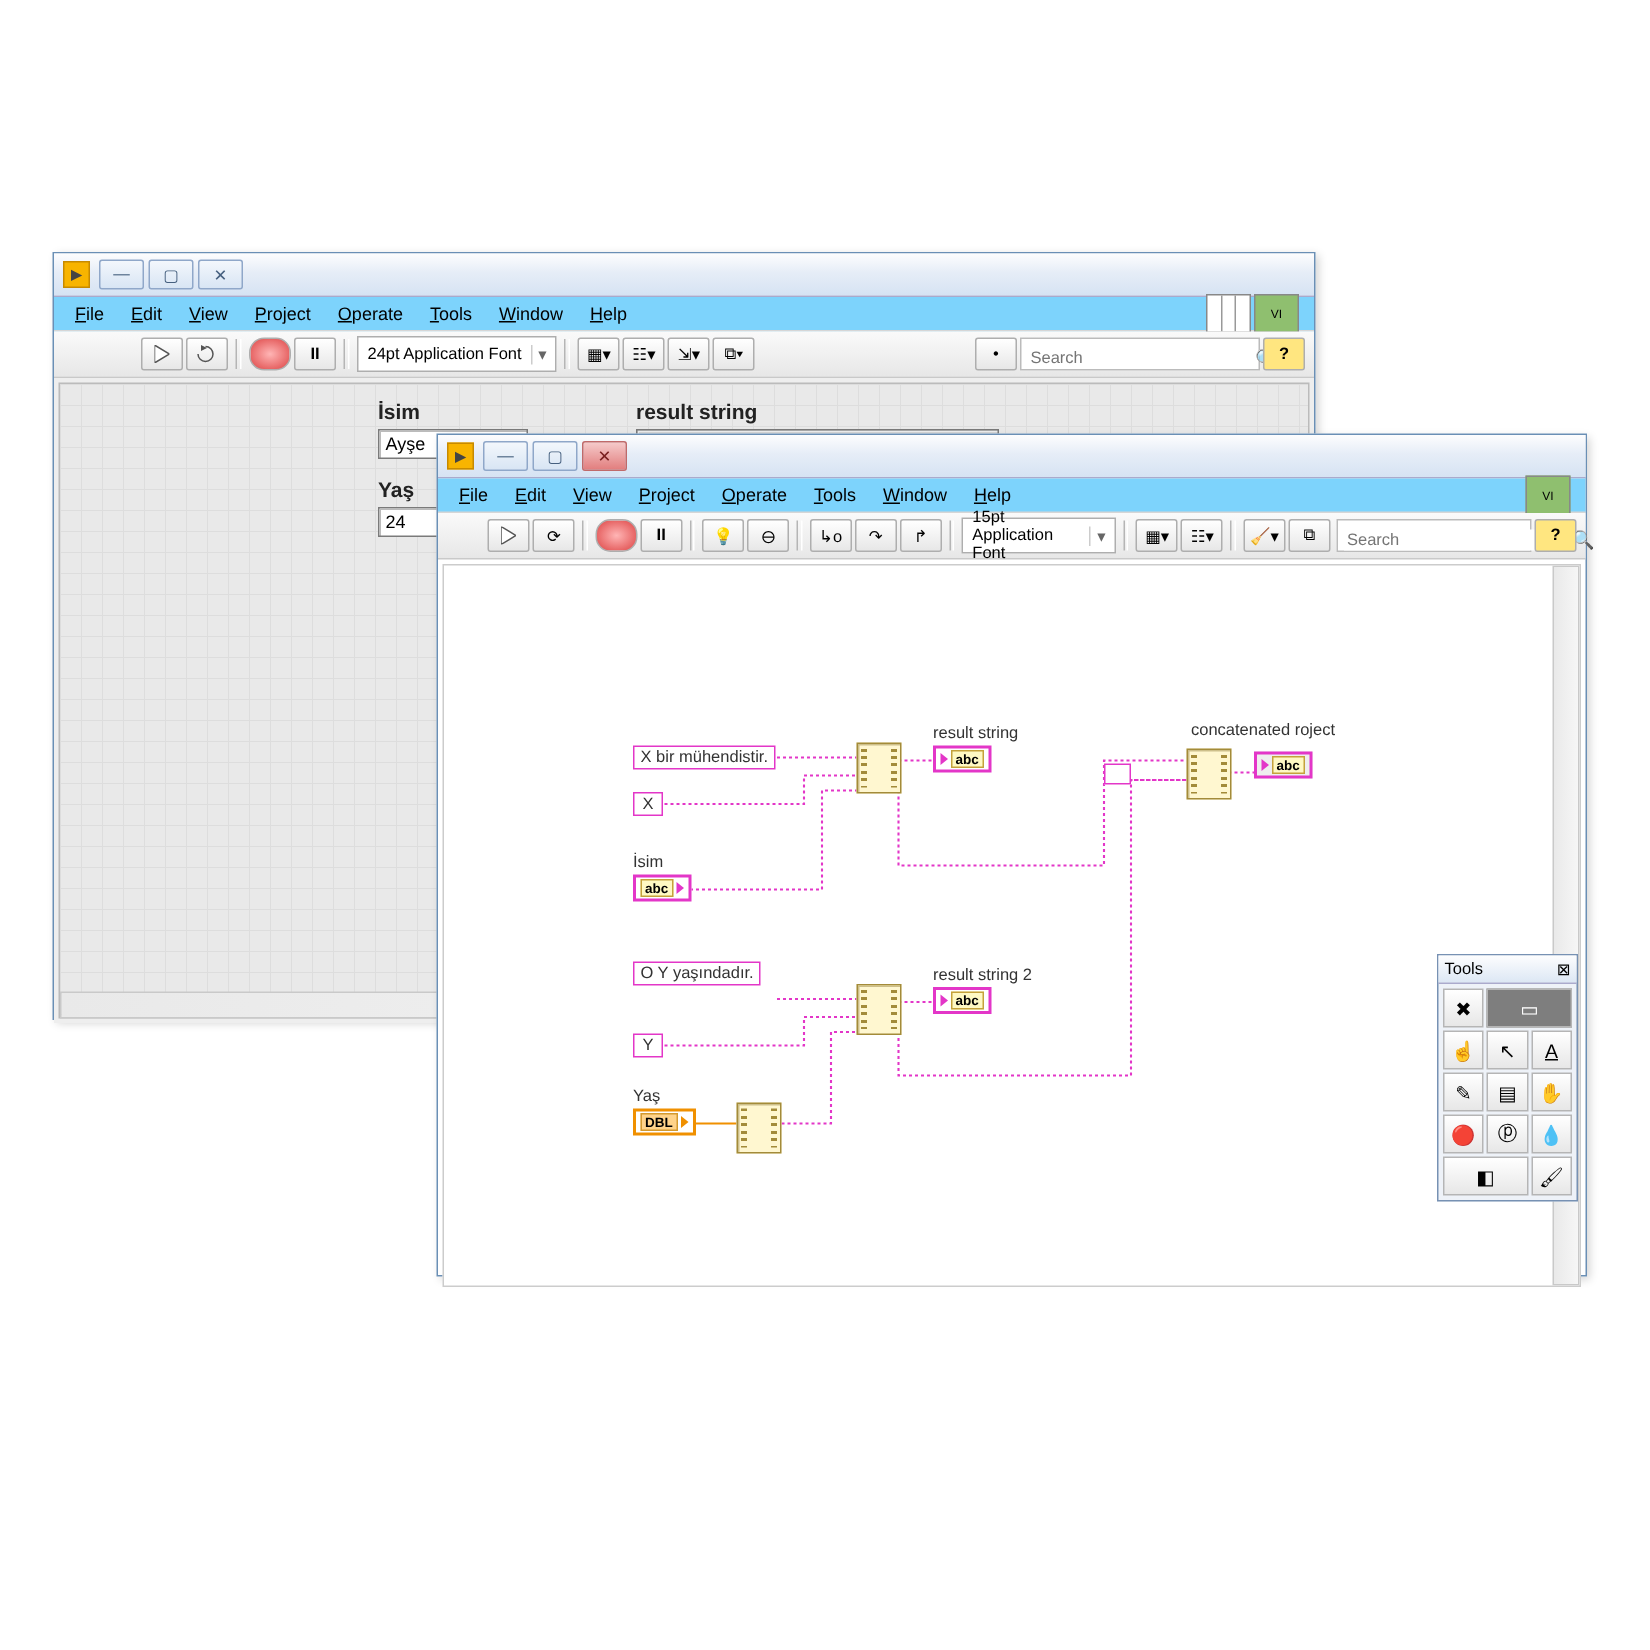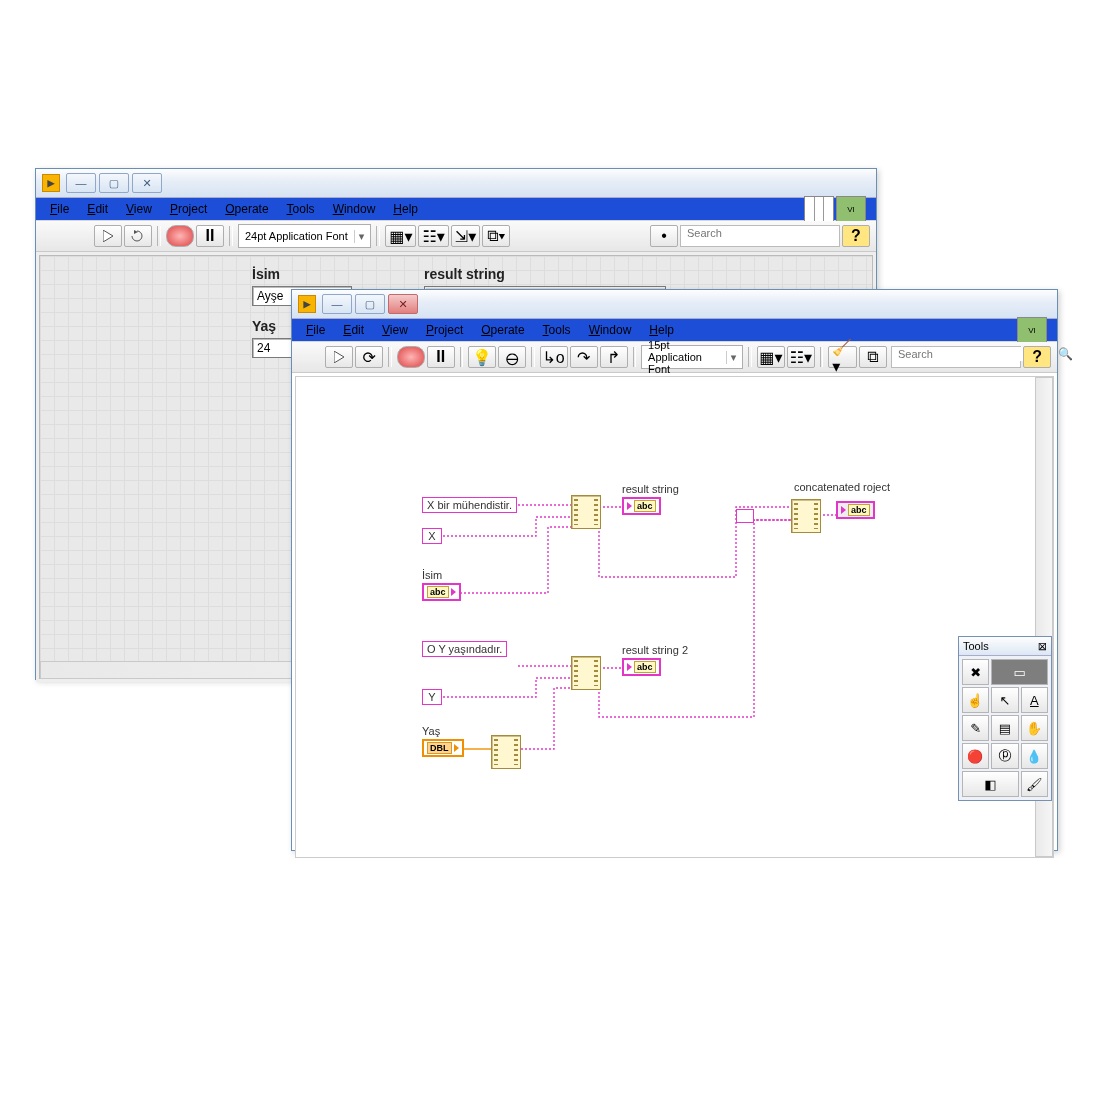--- a/index.html
+++ b/index.html
@@ -3,30 +3,30 @@
 <meta charset="utf-8">
 <style>
 body{margin:0;font-family:"Segoe UI",Tahoma,sans-serif;font-size:12px;background:#fff;width:1100px;height:1100px;position:relative;overflow:hidden}
 .window{position:absolute;border:1px solid #6a8fb5;background:#fff;box-shadow:2px 2px 6px rgba(0,0,0,.18)}
 .titlebar{height:28px;background:linear-gradient(#fdfdfe,#e6edf7 45%,#d6e3f3);display:flex;align-items:center;padding:0 4px;border-bottom:1px solid #aac}
 .titlebar .icon{width:16px;height:16px;margin:0 6px 0 2px;background:#f8b400;border:1px solid #c78a00;font-size:9px;display:flex;align-items:center;justify-content:center;color:#444;font-weight:bold}
 .titlebar .title{flex:1;color:#000;font-size:12px}
 .winbtns{display:flex;gap:3px}
 .winbtn{width:28px;height:18px;border:1px solid #8fa7c9;border-radius:2px;background:linear-gradient(#f3f7fc,#d8e5f4);display:flex;align-items:center;justify-content:center;font-size:11px;color:#46607f}
 .winbtn.close{background:linear-gradient(#f5caca,#e27e7e);color:#7a2020;border-color:#c06a6a}
-.menubar{height:22px;background:#1d4ed8;display:flex;align-items:center;padding:0 6px;border-bottom:1px solid #d6d6d6;gap:2px}
+.menubar{height:22px;background:#7dd3fc;display:flex;align-items:center;padding:0 6px;border-bottom:1px solid #d6d6d6;gap:2px}
 .menuitem{padding:2px 8px;border-radius:2px}
 .menuitem u{text-decoration:underline}
 .toolbar{height:30px;background:linear-gradient(#fafafa,#e7e7e7);border-bottom:1px solid #c9c9c9;display:flex;align-items:center;padding:0 6px;gap:2px;position:relative}
-.tbtn{height:20px;min-width:20px;border:1px solid #aeaeae;background:linear-gradient(#fff,#e7e7e7);border-radius:2px;display:flex;align-items:center;justify-content:center;font-size:16px;padding:0 3px}
+.tbtn{height:20px;min-width:20px;border:1px solid #aeaeae;background:linear-gradient(#fff,#e7e7e7);border-radius:2px;display:flex;align-items:center;justify-content:center;font-size:11px;padding:0 3px}
 .tbtn svg{display:block}
 .tsep{width:2px;height:20px;border-left:1px solid #b5b5b5;border-right:1px solid #fff;margin:0 3px}
 .fontbox{height:20px;border:1px solid #aeaeae;background:#fff;display:flex;align-items:center;padding:1px 6px;gap:6px;font-size:11px}
 .fontbox .dd{border-left:1px solid #ccc;padding-left:4px;color:#666}
-.searchbox{height:20px;border:1px solid #bbb;background:#fff;display:flex;align-items:flex-start;padding:0 4px;gap:16px;width:150px}
+.searchbox{height:20px;border:1px solid #bbb;background:#fff;display:flex;align-items:flex-end;padding:0 4px;gap:6px;width:150px}
 .searchbox input{border:0;outline:0;flex:1;font-size:11px;color:#888}
 .iconpane{display:flex;align-items:center;gap:2px;margin-left:auto;padding-right:4px}
 .conn{width:28px;height:24px;border:1px solid #888;background:#fff;display:flex}
 .conn div{flex:1;border-right:1px solid #999}.conn div:last-child{border-right:0}
 .vicon{width:28px;height:24px;border:1px solid #888;background:#8fbf6f;display:flex;align-items:center;justify-content:center;font-size:8px}
 
 .fpbody{position:relative;background:#eee;height:calc(100% - 28px - 22px - 30px);overflow:hidden}
 .fpbody::before{content:"";position:absolute;inset:0;background-image:linear-gradient(#ddd 1px,transparent 1px),linear-gradient(90deg,#ddd 1px,transparent 1px);background-size:14px 14px;background-color:#e9e9e9;border:1px solid #bbb;margin:3px}
 .lblfp{position:absolute;font-weight:700;font-size:14px;color:#222}
 .ctrlbox{position:absolute;background:#fff;border:1px solid #7a7a7a;box-shadow:inset 1px 1px 0 #bbb;padding:2px 4px;font-size:12px}

